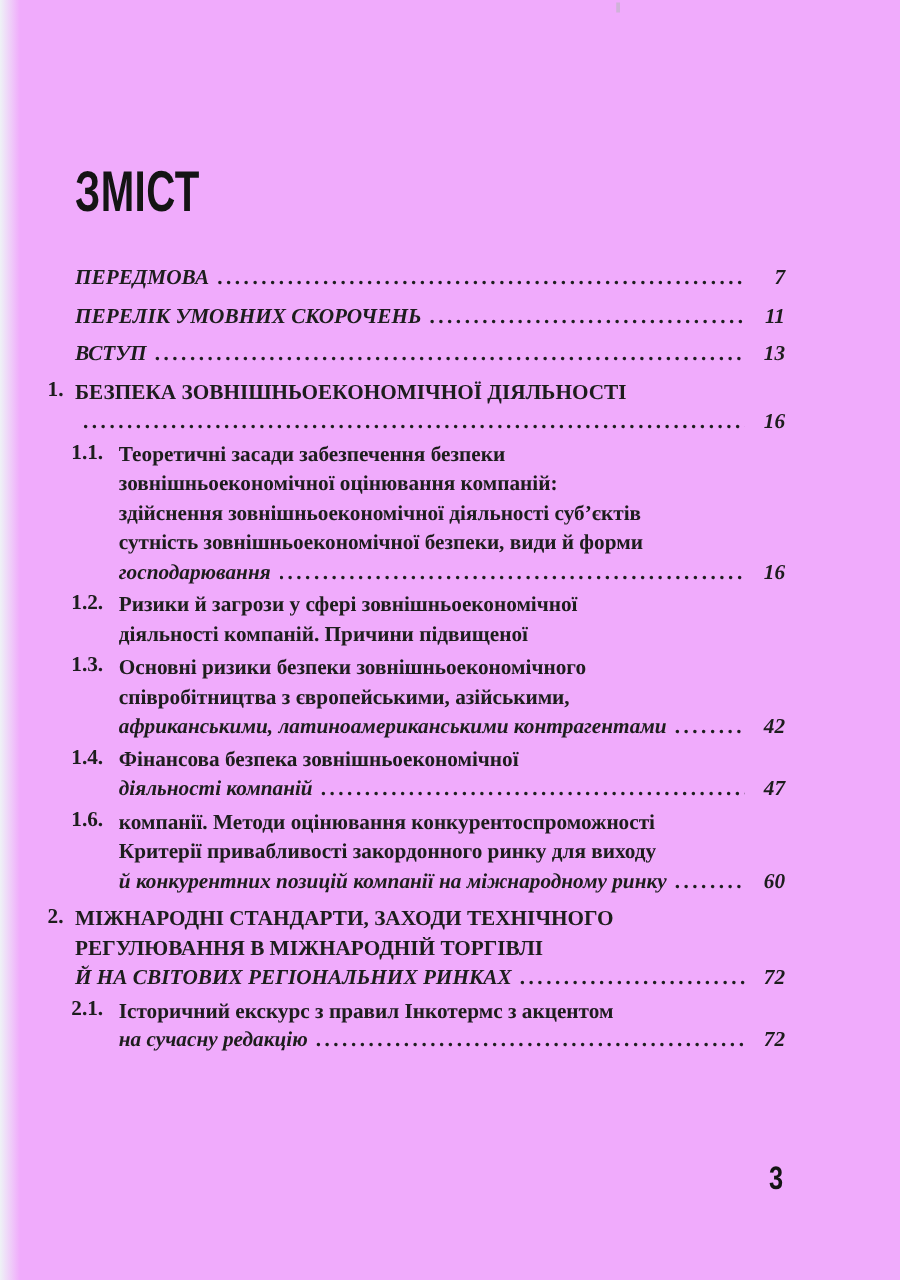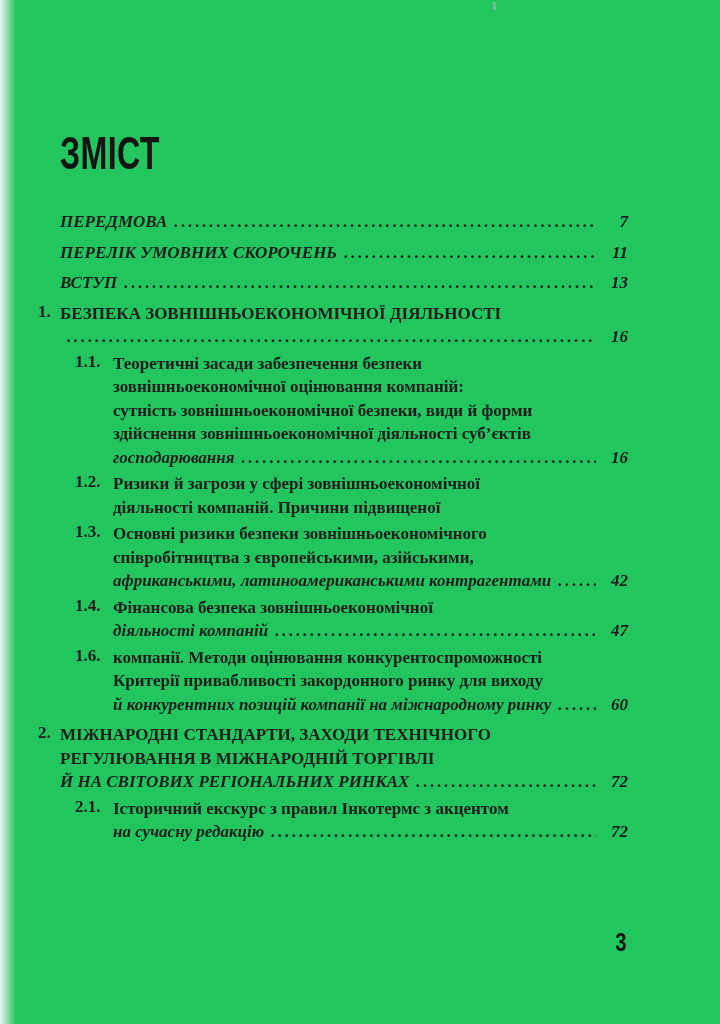--- a/index.html
+++ b/index.html
@@ -1,21 +1,21 @@
 <!DOCTYPE html>
 <html lang="uk"><head>
 <meta charset="utf-8">
 <style>
   html, body { margin: 0; padding: 0; background: #ffffff; }
 
   .page {
     position: relative;
     width: 720px;
     height: 1024px;
-    background: #22c55e;
+    background: #f0abfc;
     box-sizing: border-box;
     padding: 130px 92px 0 38px;
     font-family: "Liberation Serif", "DejaVu Serif", serif;
     font-weight: bold;
     color: #1d1d1d;
     overflow: hidden;
   }
 
   
   .page::before {
@@ -49,21 +49,21 @@
   }
 
   .toc { font-size: 17px; }
 
   .entry { display: flex; }
   .entry .num { flex: none; }
 
   .entry.front   { margin-left: 22px; margin-top: 7px; }
   .entry.chapter { margin-top: 7px; }
   .entry.chapter .num { width: 22px; }
-  .entry.sub     { margin-left: 37px; margin-top: 3px; }
+  .entry.sub     { margin-left: 19px; margin-top: 3px; }
   .entry.sub .num { width: 38px; }
   .toc .entry:first-child { margin-top: 0; }
 
   .entry .body { flex: 1; min-width: 0; }
 
   .line { line-height: 23.5px; white-space: nowrap; }
   .line.last { display: flex; align-items: baseline; font-style: italic; }
   .line-text { flex: none; }
 
   .leader {
@@ -141,22 +141,22 @@
             <span class="leader"></span>
             <span class="pg">16</span>
           </div>
         </div>
   </div>
       <div class="entry sub">
     <span class="num">1.1.</span>
     <div class="body">
           <div class="line"><span class="line-text">Теоретичні засади забезпечення безпеки</span></div>
           <div class="line"><span class="line-text">зовнішньоекономічної оцінювання компаній:</span></div>
+          <div class="line"><span class="line-text">здійснення зовнішньоекономічної діяльності суб’єктів</span></div>
           <div class="line"><span class="line-text">сутність зовнішньоекономічної безпеки, види й форми</span></div>
-          <div class="line"><span class="line-text">здійснення зовнішньоекономічної діяльності суб’єктів</span></div>
           <div class="line last">
             <span class="line-text">господарювання</span>
             <span class="leader"></span>
             <span class="pg">16</span>
           </div>
         </div>
   </div>
       <div class="entry sub">
     <span class="num">1.2.</span>
     <div class="body">

